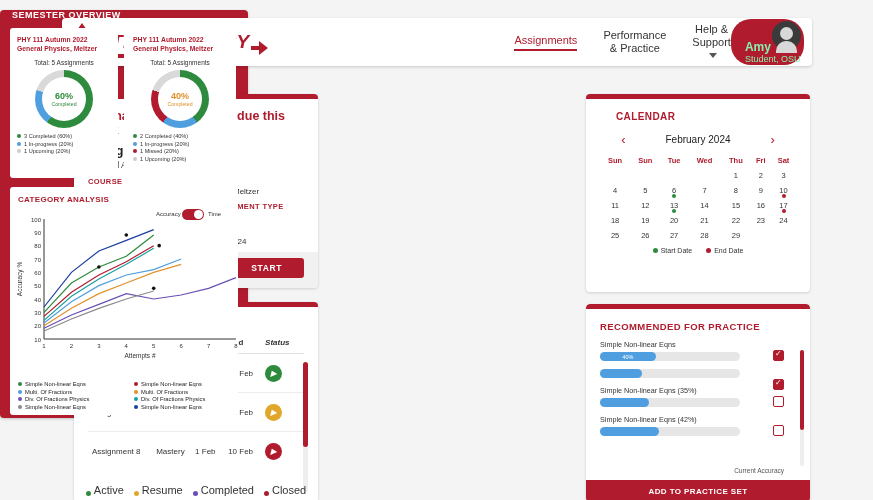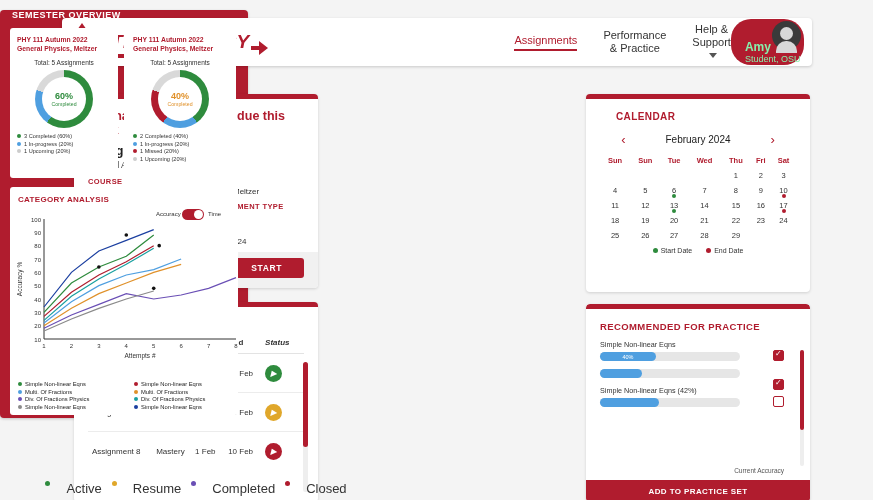--- a/index.html
+++ b/index.html
@@ -103,21 +103,21 @@
   .c2 { width: 40px; font-size: 8px; color:#333; }
   .c3 { width: 34px; font-size: 8px; color:#333; }
   .c4 { width: 38px; font-size: 8px; color:#333; }
   .c5 { width: 40px; font-size: 8px; color:#333;font-style:italic; }
   .tbl-head .c1{padding-left:4px;}
   .pill-btn { width: 17px; height: 17px; border-radius:50%; display:flex;align-items:center;justify-content:center;
     color:#fff; font-size: 8px; }
   .scroll-track { position:absolute; right:10px; top: 60px; width: 5px; height: 130px; background:#eee; border-radius:3px; }
   .scroll-thumb { position:absolute; right:10px; top: 60px; width: 5px; height: 85px; background:#b01c2e; border-radius:3px; }
   .legend-row { position:absolute; left:0; right:0; bottom:6px; display:flex; justify-content:center; gap:10px; }
-  .lg { font-size: 13px; color:#333; display:flex; align-items:flex-start; gap:16px;}
+  .lg { font-size: 11px; color:#333; display:flex; align-items:flex-end; gap:3px;}
   .dot { width:5px;height:5px;border-radius:50%; display:inline-block;}
 
   
   #semester { left: 330px; top: 84px; width: 248px; height: 408px; background:#b01c2e; border-radius: 4px;
      box-shadow: 0 1px 3px rgba(0,0,0,.2); }
   .sem-title { color:#fff; font-size: 9px; font-weight:bold; letter-spacing:.5px; margin: 10px 0 0 12px;}
   .mini-row { display:flex; gap:8px; margin: 8px 0 0 10px; }
   .mini-card { width: 108px; height: 150px; background:#fff; border-radius:3px; padding: 7px 7px 0; position: relative;}
   .mini-card.sel { outline: 2px solid #fff; }
   .mc-title { font-size: 6.8px; font-weight:bold; color:#b01c2e; line-height: 9px; }
@@ -539,20 +539,27 @@
       <div class="chk on"></div>
     </div>
 
     <div class="rec-item">
       <div class="bar-bg">
         <div class="bar-fill" style="width:30%"></div>
       </div>
       <div class="chk on"></div>
     </div>
 
+    <div class="rec-item">
+      <div class="rec-name">Simple Non-linear Eqns (35%)</div>
+      <div class="bar-bg">
+        <div class="bar-fill" style="width:35%"></div>
+      </div>
+      <div class="chk"></div>
+    </div>
 
     <div class="rec-item">
       <div class="rec-name">Simple Non-linear Eqns (42%)</div>
       <div class="bar-bg">
         <div class="bar-fill" style="width:42%"></div>
       </div>
       <div class="chk"></div>
     </div>
 
     <div class="rec-scroll-track"></div>

